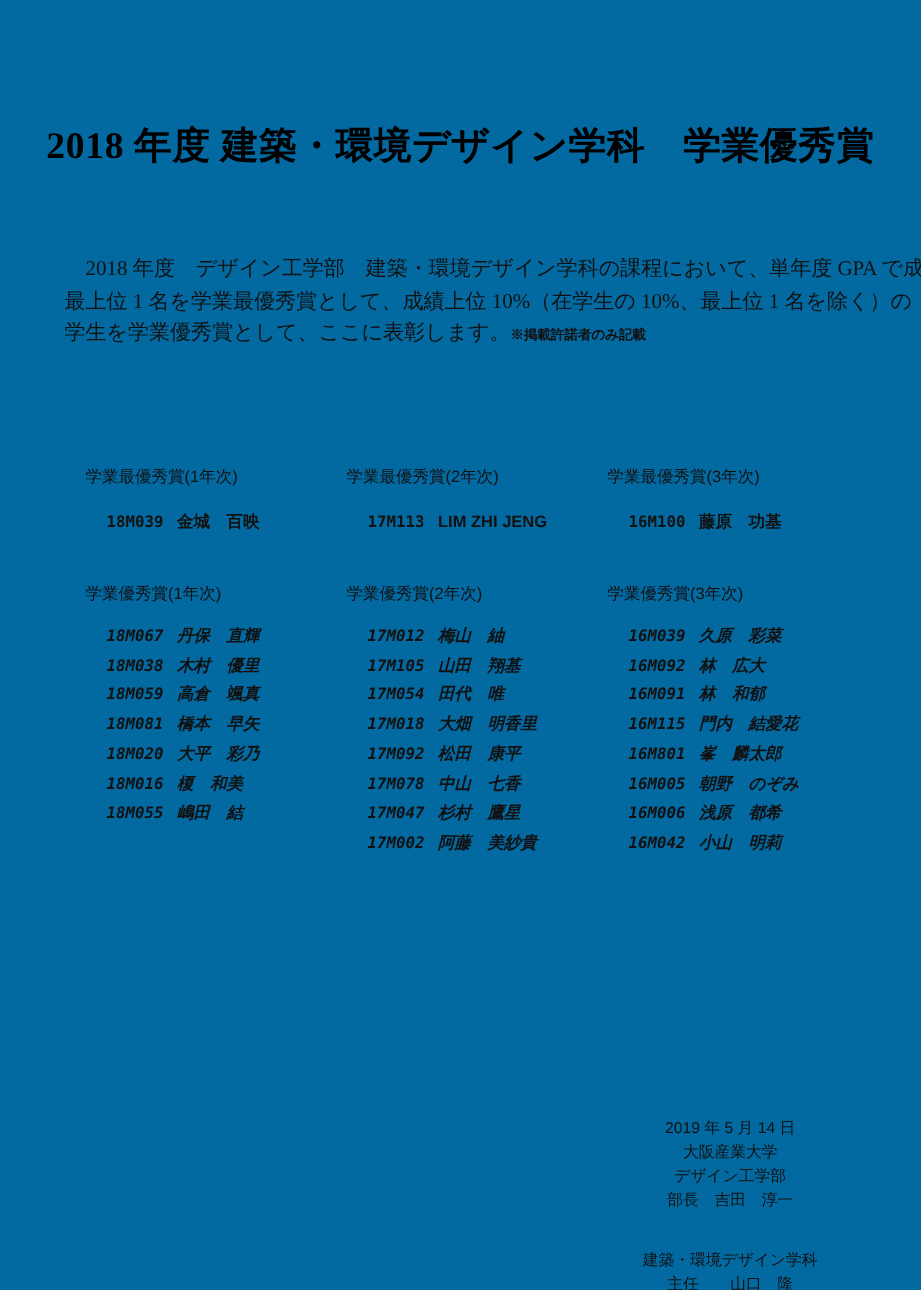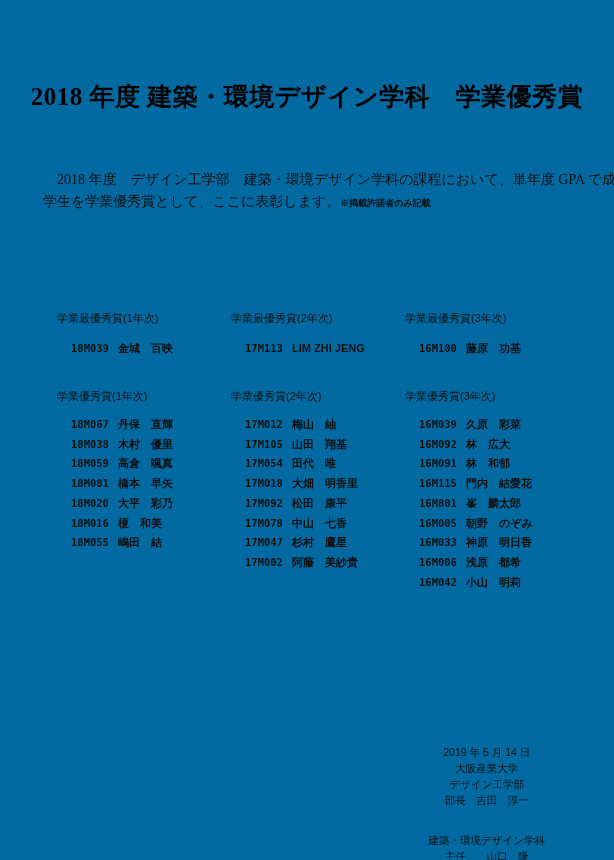--- a/index.html
+++ b/index.html
@@ -52,21 +52,21 @@
   .awards-main { top: 389px; }
   .acol { width: 174px; }
   .ahead {
     font-size: 11px;
     font-weight: 400;
     line-height: 14px;
     white-space: nowrap;
     color: #111;
   }
   .arows-top  { margin-top: 13px; }
-  .arows-main { margin-top: 11px; }
+  .arows-main { margin-top: 11px; font-style: italic; }
   .arow { line-height: 17.7px; white-space: nowrap; }
   .aid {
     display: inline-block;
     margin-left: 14px;
     width: 42px;
     font-family: "DejaVu Sans Mono", monospace;
     font-size: 10.5px;
     font-weight: 700;
     color: #111;
   }
@@ -92,20 +92,21 @@
 </style>
 </head>
 <body>
 
 <div class="page">
 
   <h1 class="title">2018 年度 建築・環境デザイン学科　学業優秀賞</h1>
 
   <div class="intro">
     <div class="intro-line">　2018 年度　デザイン工学部　建築・環境デザイン学科の課程において、単年度 GPA で成績</div>
+    <div class="intro-line">最上位 1 名を学業最優秀賞として、成績上位 10%（在学生の 10%、最上位 1 名を除く）の</div>
     <div class="intro-line"><span>学生を学業優秀賞として、ここに表彰します。</span><span class="note">※掲載許諾者のみ記載</span></div>
   </div>
 
   <section class="awards awards-top">
     <div class="acol">
       <div class="ahead">学業最優秀賞(1年次)</div>
       <div class="arows arows-top">
         <div class="arow"><span class="aid">18M039</span><span class="aname">金城　百映</span></div>
       </div>
     </div>
@@ -151,21 +152,20 @@
     </div>
     <div class="acol">
       <div class="ahead">学業優秀賞(3年次)</div>
       <div class="arows arows-main">
         <div class="arow"><span class="aid">16M039</span><span class="aname">久原　彩菜</span></div>
         <div class="arow"><span class="aid">16M092</span><span class="aname">林　広大</span></div>
         <div class="arow"><span class="aid">16M091</span><span class="aname">林　和郁</span></div>
         <div class="arow"><span class="aid">16M115</span><span class="aname">門内　結愛花</span></div>
         <div class="arow"><span class="aid">16M801</span><span class="aname">峯　麟太郎</span></div>
         <div class="arow"><span class="aid">16M005</span><span class="aname">朝野　のぞみ</span></div>
-        <div class="arow"><span class="aid">16M033</span><span class="aname">神原　明日香</span></div>
         <div class="arow"><span class="aid">16M006</span><span class="aname">浅原　都希</span></div>
         <div class="arow"><span class="aid">16M042</span><span class="aname">小山　明莉</span></div>
       </div>
     </div>
   </section>
 
   <div class="footer">
     <div class="footer-line">2019 年 5 月 14 日</div>
     <div class="footer-line">大阪産業大学</div>
     <div class="footer-line">デザイン工学部</div>

